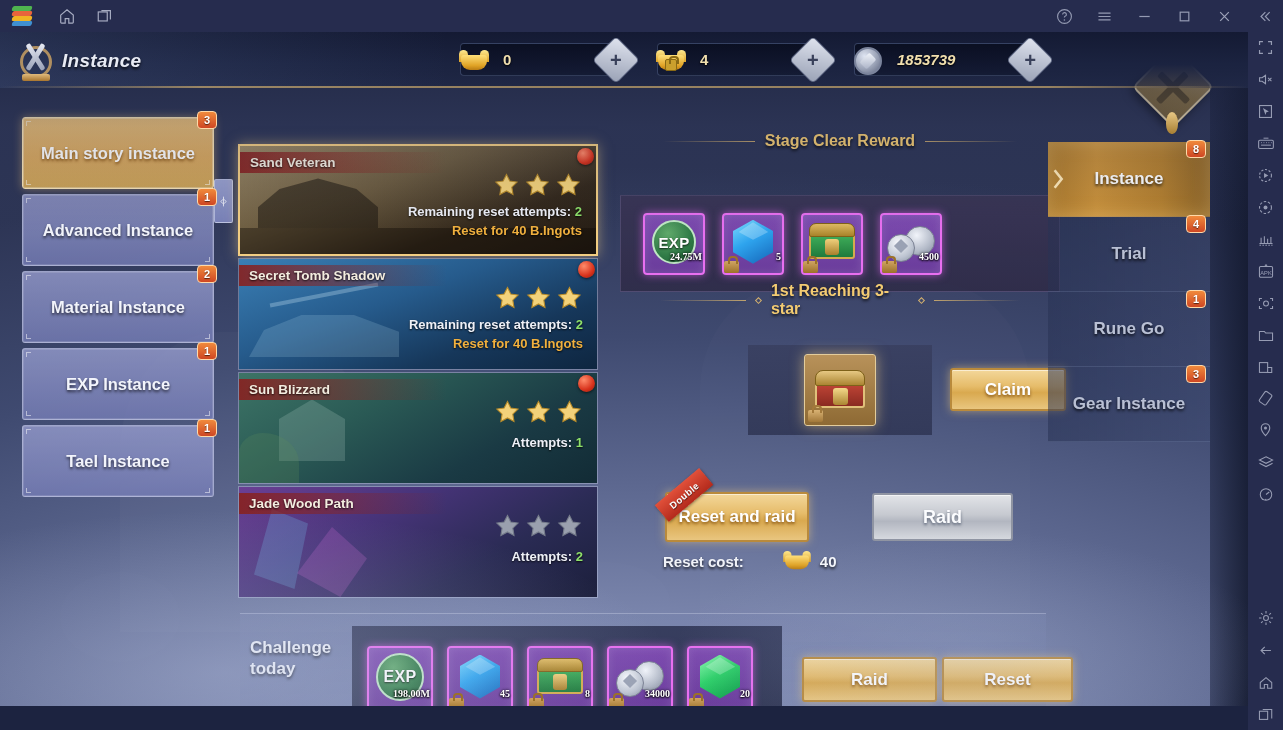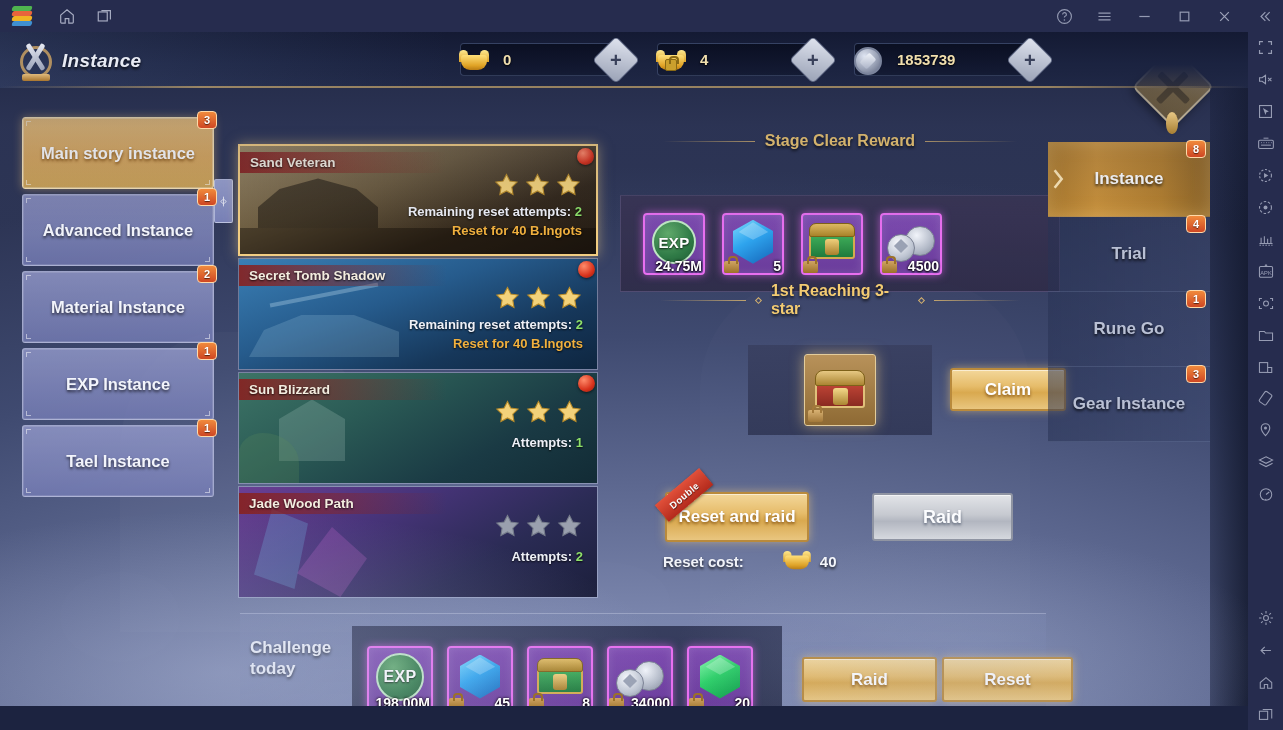--- a/index.html
+++ b/index.html
@@ -208,22 +208,22 @@
     border:1px solid rgba(150,140,190,.25);
     display:flex; align-items:center; gap:17px; padding-left:22px;
   }
   .itemcell{ position:relative; width:62px; height:62px; }
   .itemcell .frame{
     position:absolute; inset:0; border:2px solid #e86ff0; border-radius:4px;
     background: linear-gradient(180deg, #7d4bb0, #6a3c9b);
     box-shadow: 0 0 9px rgba(223,100,240,.65), inset 0 0 10px rgba(255,255,255,.12);
   }
   .itemcell .qty{
-    position:absolute; right:3px; bottom:1px; color:#fff; font-size:14px; font-weight:bold;
-    text-shadow: 0 1px 2px #000, 0 0 3px #000; z-index:4;
+    position:absolute; right:3px; bottom:13px; color:#fff; font-size:10px; font-weight:bold;
+    text-shadow: 0 1px 2px #000, 0 0 3px #000; z-index:4;font-family:Liberation Serif, serif;
   }
   .itemcell .lock{
     position:absolute; left:2px; bottom:2px; width:15px; height:12px; background:linear-gradient(180deg,#d0a463,#9c7129);
     border-radius:2px; z-index:4;
   }
   .itemcell .lock:after{content:"";position:absolute;left:3.5px;top:-5px;width:6px;height:6px;border:2px solid #9c7129;border-bottom:none;border-radius:4px 4px 0 0;}
   .expball{
     position:absolute; left:50%; top:48%; transform:translate(-50%,-50%);
     width:44px;height:44px;border-radius:50%;
     background: radial-gradient(circle at 35% 28%, #5fa96a, #2f7a46 60%, #1f5c34);
@@ -436,21 +436,21 @@
               </div>
           </div>
           <div class="ival">4</div>
           <div class="plus">
               <b>+</b>
             </div>
         </div>
       </div>
 
       <div class="cur-wrap" style="left:854px;">
-        <div class="cur" style="width:180px;">
+        <div class="cur" style="width:180px;font-style:italic;">
           <div class="cicon" style="display:flex;align-items:center;justify-content:center;">
             <div class="gemcoin"></div>
           </div>
           <div class="ival">1853739</div>
           <div class="plus">
               <b>+</b>
             </div>
         </div>
       </div>
 

